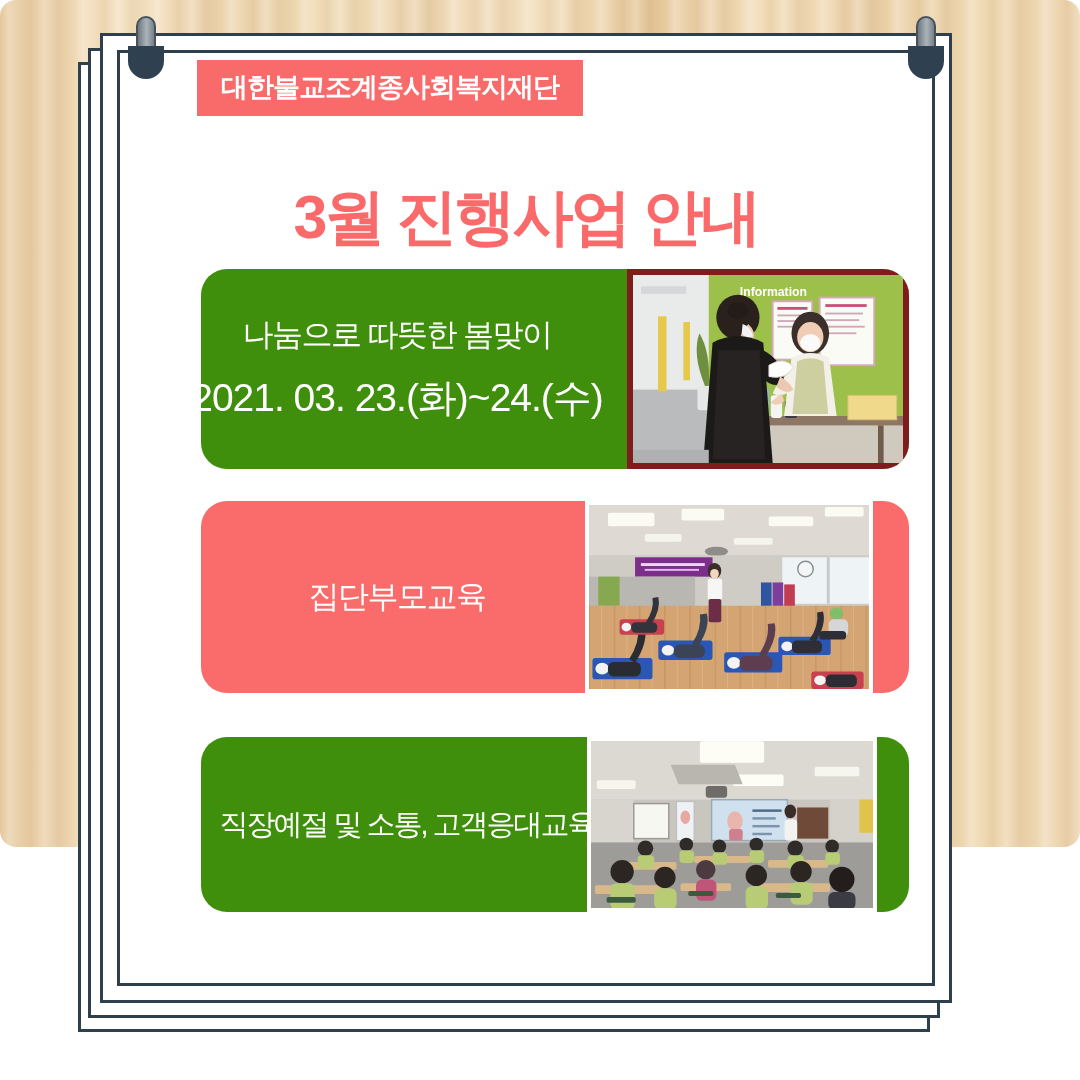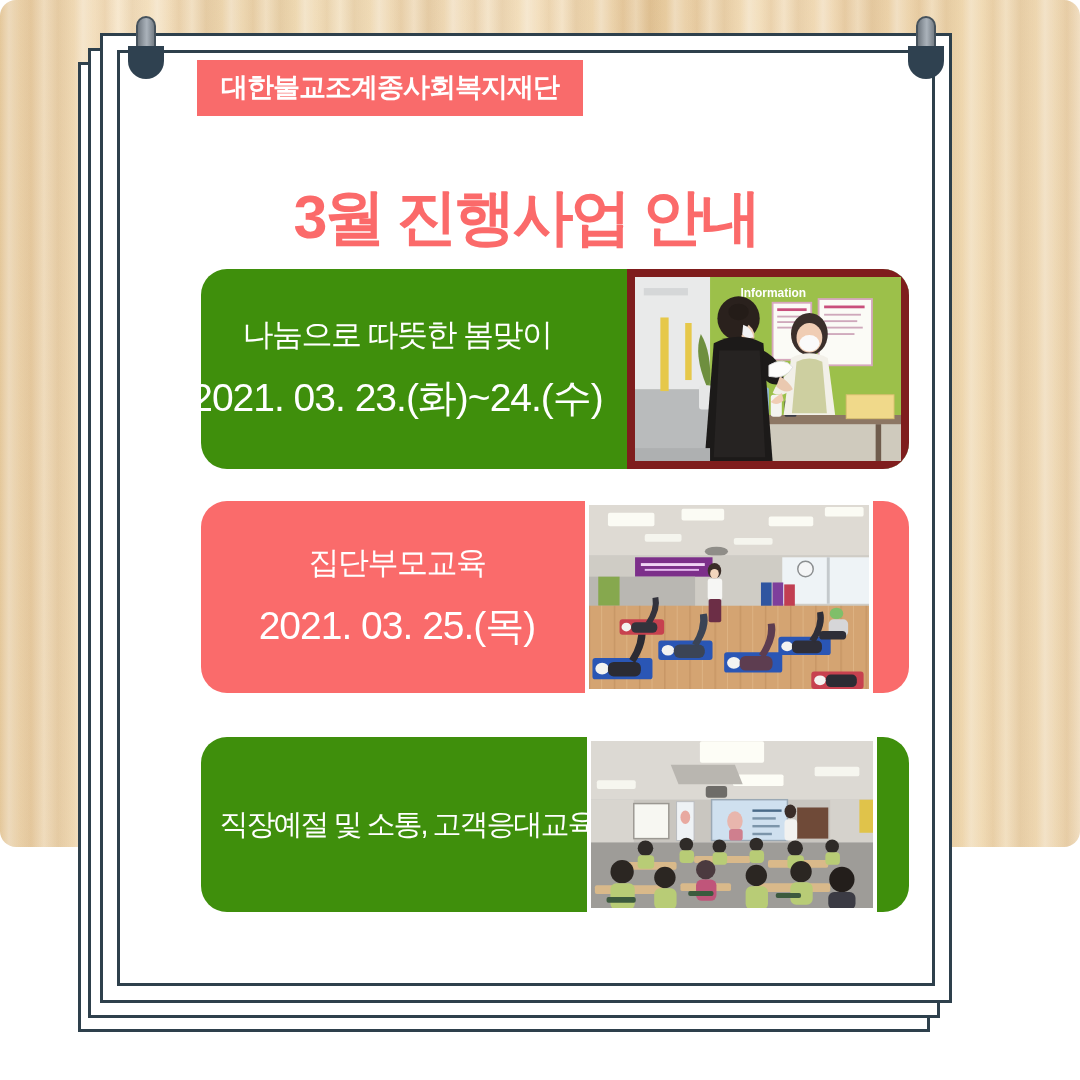--- a/index.html
+++ b/index.html
@@ -146,21 +146,21 @@
   .card.c3 .card-date  { font-size:29px; }
 
   
   .photo {
     position:absolute;
     top:0; right:0;
     width:294px; height:100%;
     overflow:hidden;
     background:#cfcfcf;
   }
-  .card.c1 .photo { width:282px; border:8px solid #7f1d1d; }
+  .card.c1 .photo { width:282px; border:6px solid #7f1d1d; }
   .card.c2 .photo { width:288px; right:36px; border:4px solid #ffffff; }
   .card.c3 .photo { width:290px; right:32px; border:4px solid #ffffff; }
   .photo svg { display:block; width:100%; height:100%; }
 </style>
 </head>
 <body>
 
 <div id="poster">
 
   <div class="sheet back2"></div>
@@ -247,21 +247,20 @@
           <path d="M146 96 q16 -10 26 2 q-8 14 -26 10z" fill="#fdfdfb" stroke="#ddd" stroke-width="1"></path>
 
           <rect x="0" y="186" width="82" height="14" fill="#aeb0b1"></rect>
         </svg>
       </div>
     </div>
 
     <div class="card c2">
       <div class="card-text">
         <div class="card-title">집단부모교육</div>
-        <div class="card-date">2021. 03. 25.(목)</div>
       </div>
       <div class="photo">
         <svg viewBox="0 0 290 190" preserveAspectRatio="xMidYMid slice" aria-hidden="true">
 
           <rect x="0" y="0" width="290" height="52" fill="#dedad3"></rect>
           <rect x="20" y="8" width="48" height="14" rx="2" fill="#fbfbf4"></rect>
           <rect x="96" y="4" width="44" height="12" rx="2" fill="#fbfbf4"></rect>
           <rect x="186" y="12" width="46" height="10" rx="2" fill="#fbfbf4"></rect>
           <rect x="244" y="2" width="40" height="10" rx="2" fill="#fbfbf4"></rect>
           <rect x="58" y="30" width="38" height="8" rx="2" fill="#f5f5ee"></rect>

